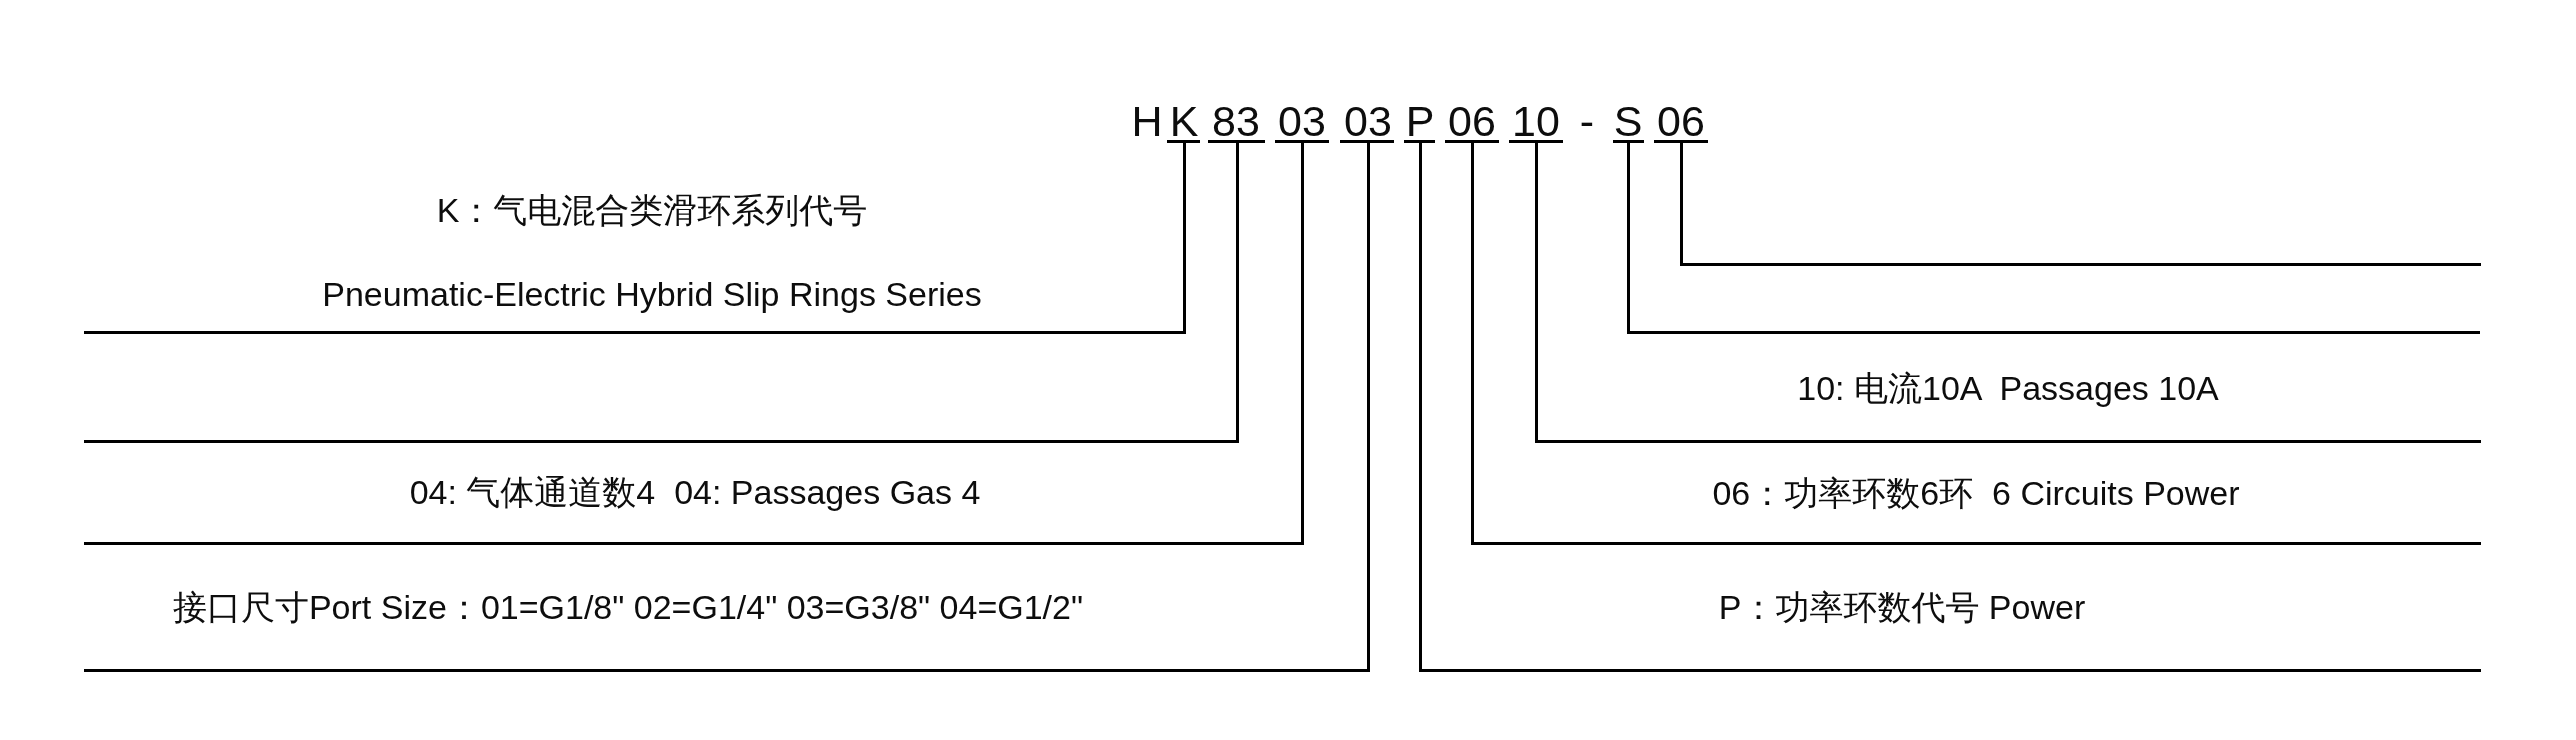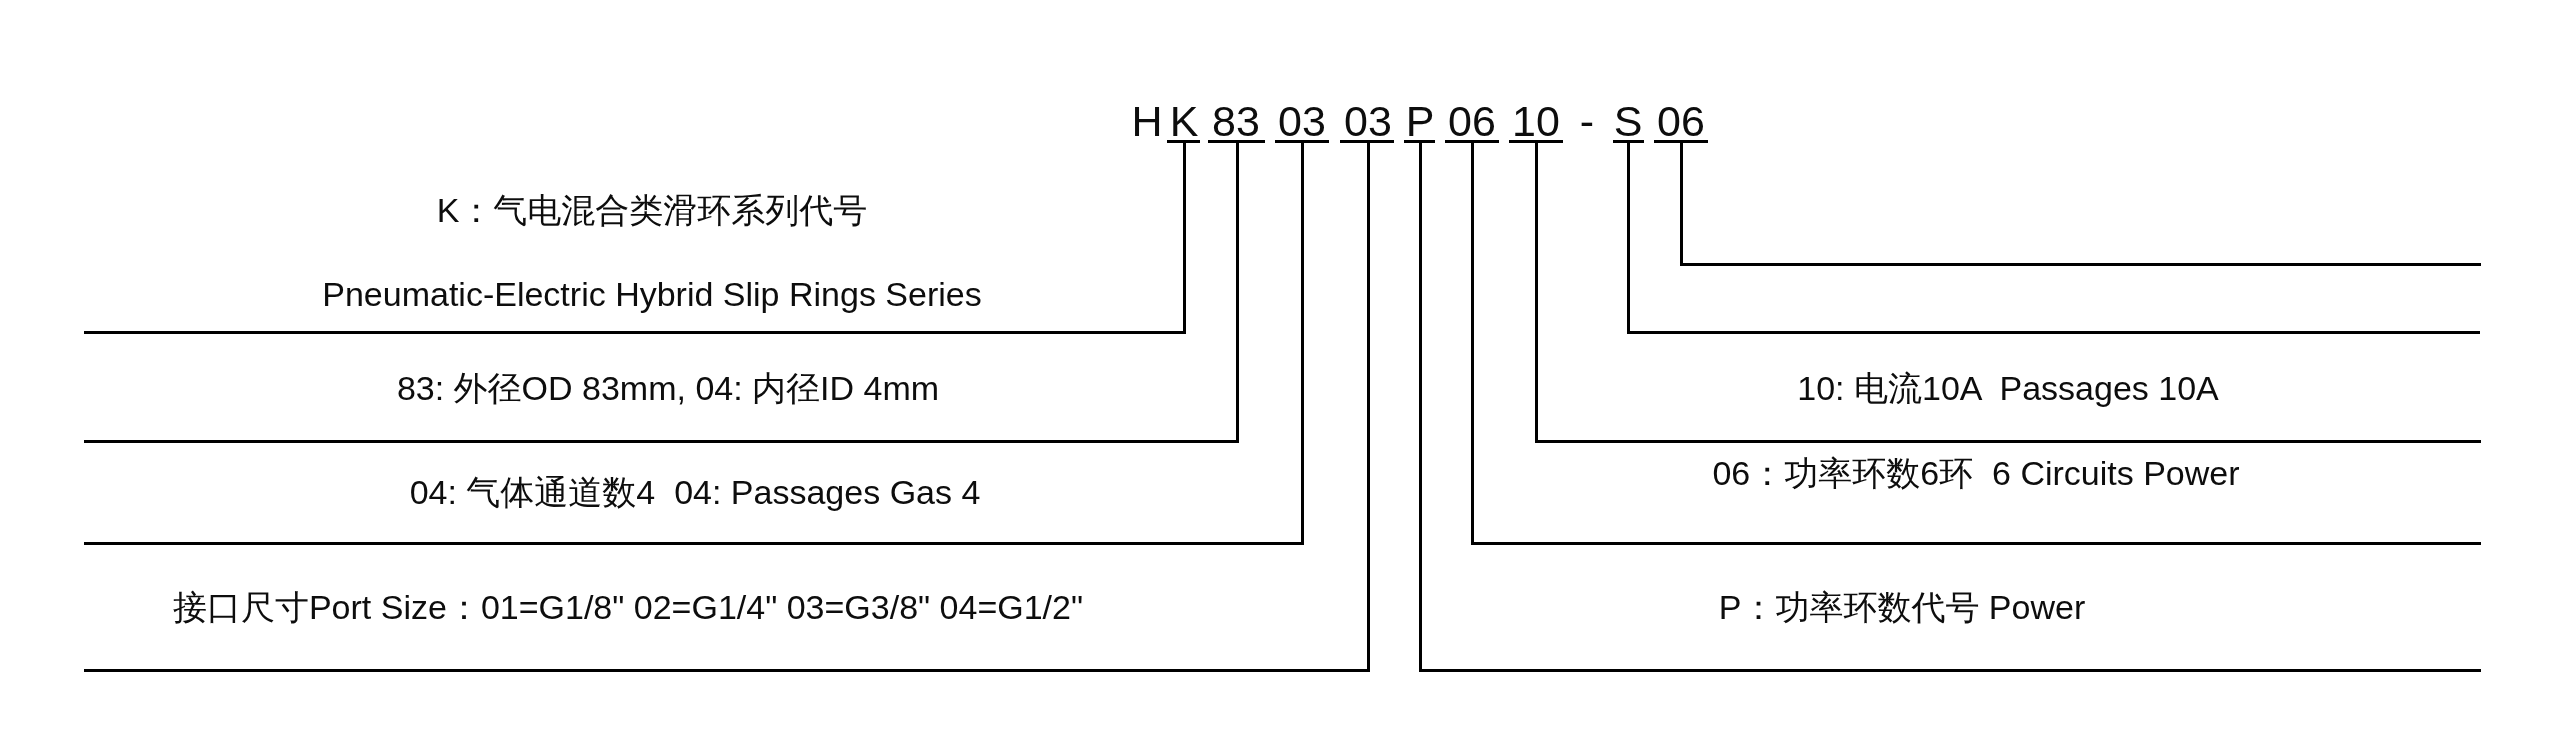--- a/index.html
+++ b/index.html
@@ -94,22 +94,21 @@
   <div class="hline" style="top:542px;left:1471px;width:1010px"></div>
   <div class="hline" style="top:669px;left:1419px;width:1062px"></div>
 
   <div class="hline" style="top:331px;left:84px;width:1102px"></div>
   <div class="hline" style="top:440px;left:84px;width:1154px"></div>
   <div class="hline" style="top:542px;left:84px;width:1220px"></div>
   <div class="hline" style="top:669px;left:84px;width:1286px"></div>
 
   <div class="label" style="left:652px;top:294px">Pneumatic-Electric Hybrid Slip Rings Series</div>
   <div class="label" style="left:652px;top:210px">K：气电混合类滑环系列代号</div>
-  <div class="label" style="left:668px;top:388px">83: 外径OD 83mm, 04: 内径ID 4mm</div>
   <div class="label" style="left:695px;top:492px">04: 气体通道数4  04: Passages Gas 4</div>
   <div class="label" style="left:628px;top:607px">接口尺寸Port Size：01=G1/8" 02=G1/4" 03=G3/8" 04=G1/2"</div>
 
   <div class="label" style="left:2008px;top:388px">10: 电流10A  Passages 10A</div>
-  <div class="label" style="left:1976px;top:473px">06：功率环数6环  6 Circuits Power</div>
+  <div class="label" style="left:1976px;top:493px">06：功率环数6环  6 Circuits Power</div>
   <div class="label" style="left:1902px;top:607px">P：功率环数代号 Power</div>
 
 </div>
 
 
 </body></html>

